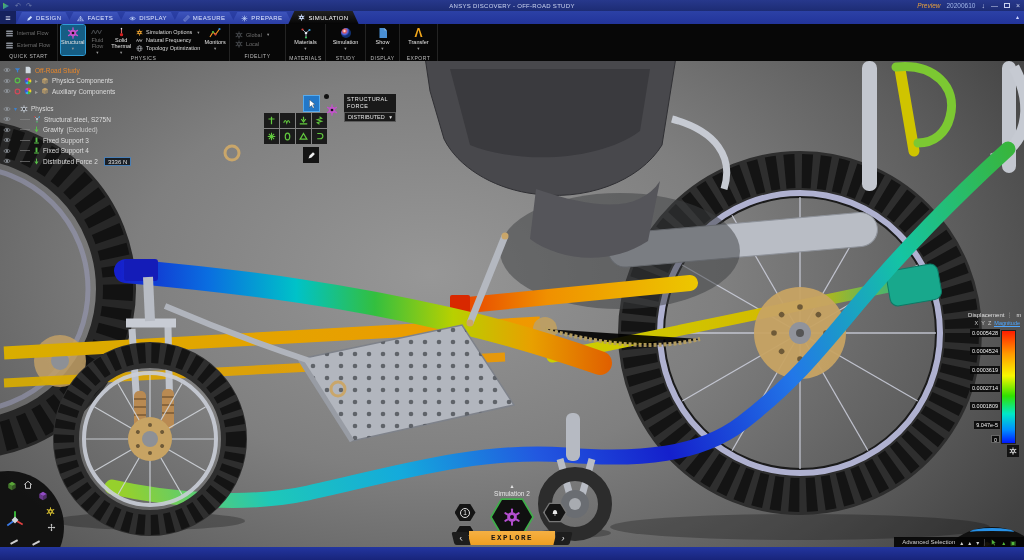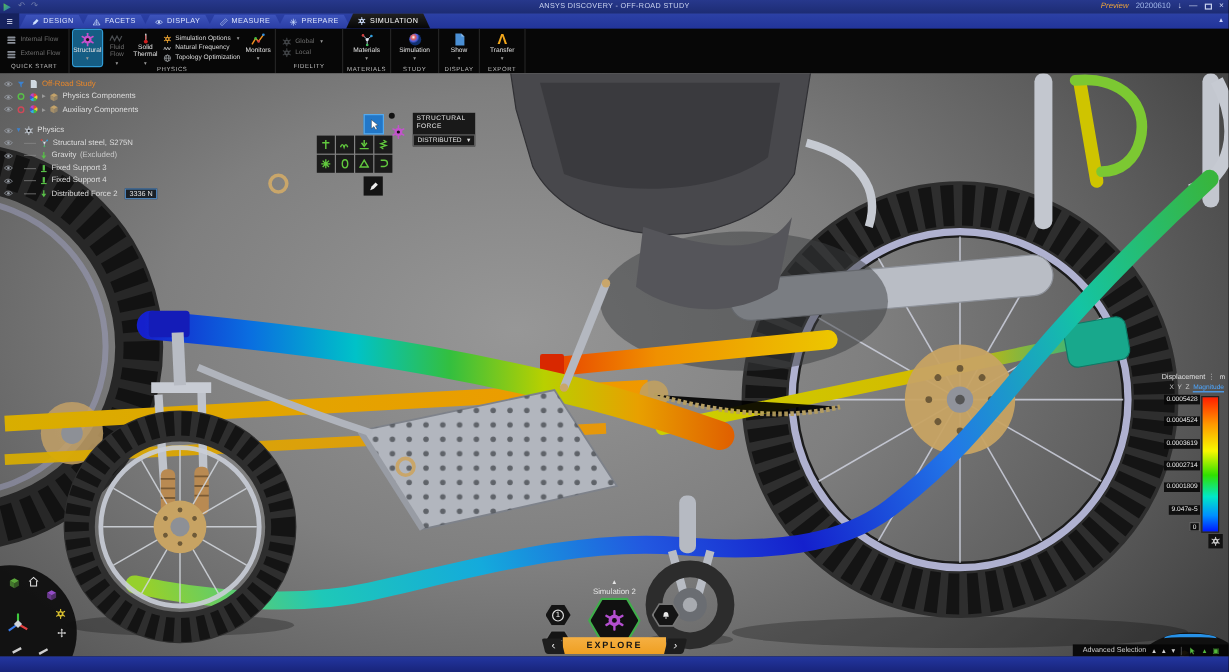--- a/index.html
+++ b/index.html
@@ -131,21 +131,21 @@
     display:flex; align-items:center; justify-content:center; color:#e8e8e8; font-size:7px; }
   .badge1 { width:10px; height:10px; border:1px solid #ddd; border-radius:50%; font-size:6.5px;
     line-height:8px; color:#eee; }
   .tl-banner { position:relative; margin-top:-6px; height:14px; display:flex; justify-content:center; align-items:center; }
   .tl-chev { width:16px; height:13px; background:#1d1d1d; color:#eee; font-size:9px; line-height:12px;
     cursor:pointer; }
   .tl-chev.l { transform:skewX(14deg); border-radius:2px 0 0 2px; }
   .tl-chev.r { transform:skewX(-14deg); border-radius:0 2px 2px 0; }
   .tl-explore { width:86px; height:14px; background:linear-gradient(#f5b043,#ef9f22); color:#151515;
     font-size:7.5px; font-weight:bold; letter-spacing:1.5px; text-transform:uppercase;
-    line-height:14px; cursor:pointer; }
+    line-height:14px; cursor:pointer;font-family:Liberation Mono, monospace; }
 
   
   .wheelL { position:absolute; left:-48px; top:410px; width:112px; height:112px; border-radius:50%;
     background:rgba(13,13,13,.93); }
   .wheelR { position:absolute; left:930px; top:466px; width:124px; height:124px; border-radius:50%;
     background:rgba(13,13,13,.93); }
   .wicon { position:absolute; display:flex; align-items:center; justify-content:center; cursor:pointer; }
   .wheelR .toparc { position:absolute; left:40px; top:1px; width:44px; height:8px;
     border-top:3px solid #2aa0ff; border-radius:50%; opacity:.9; }
 

